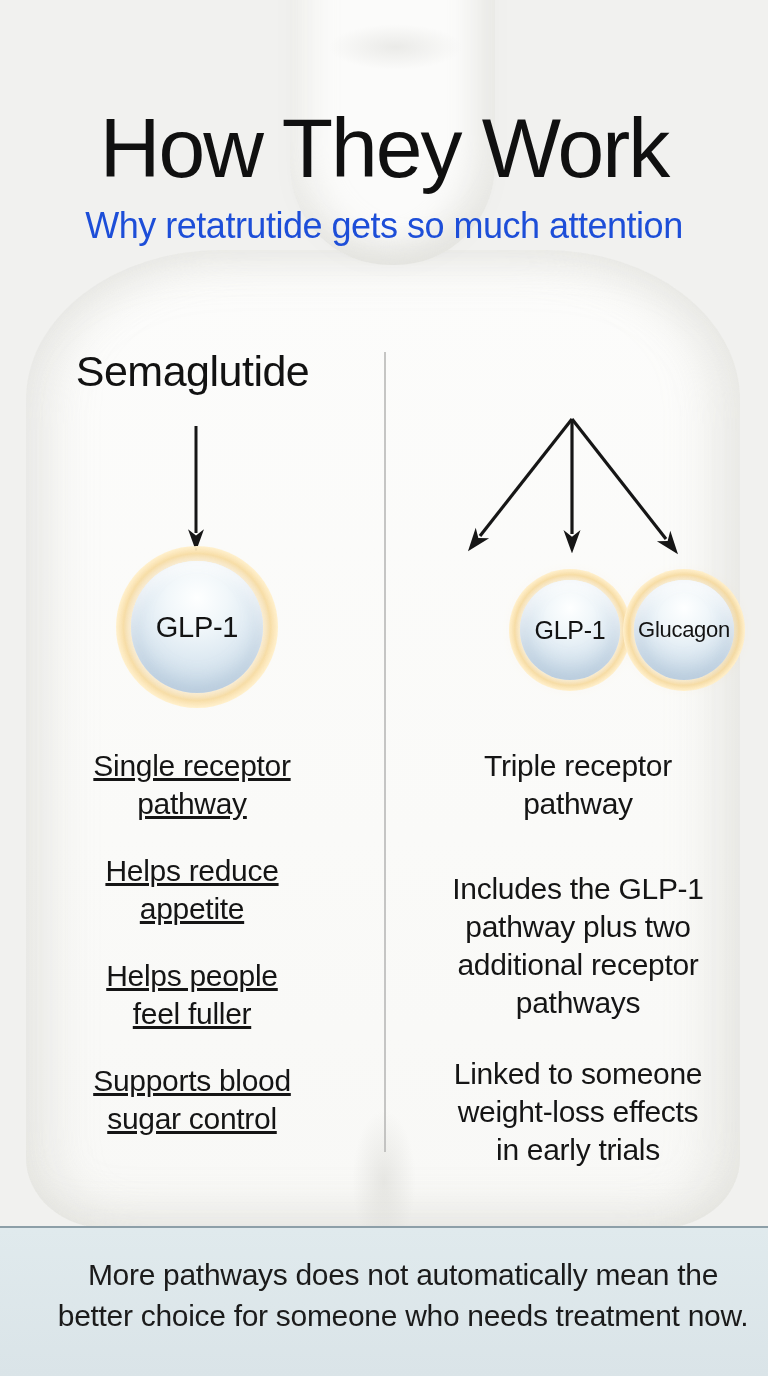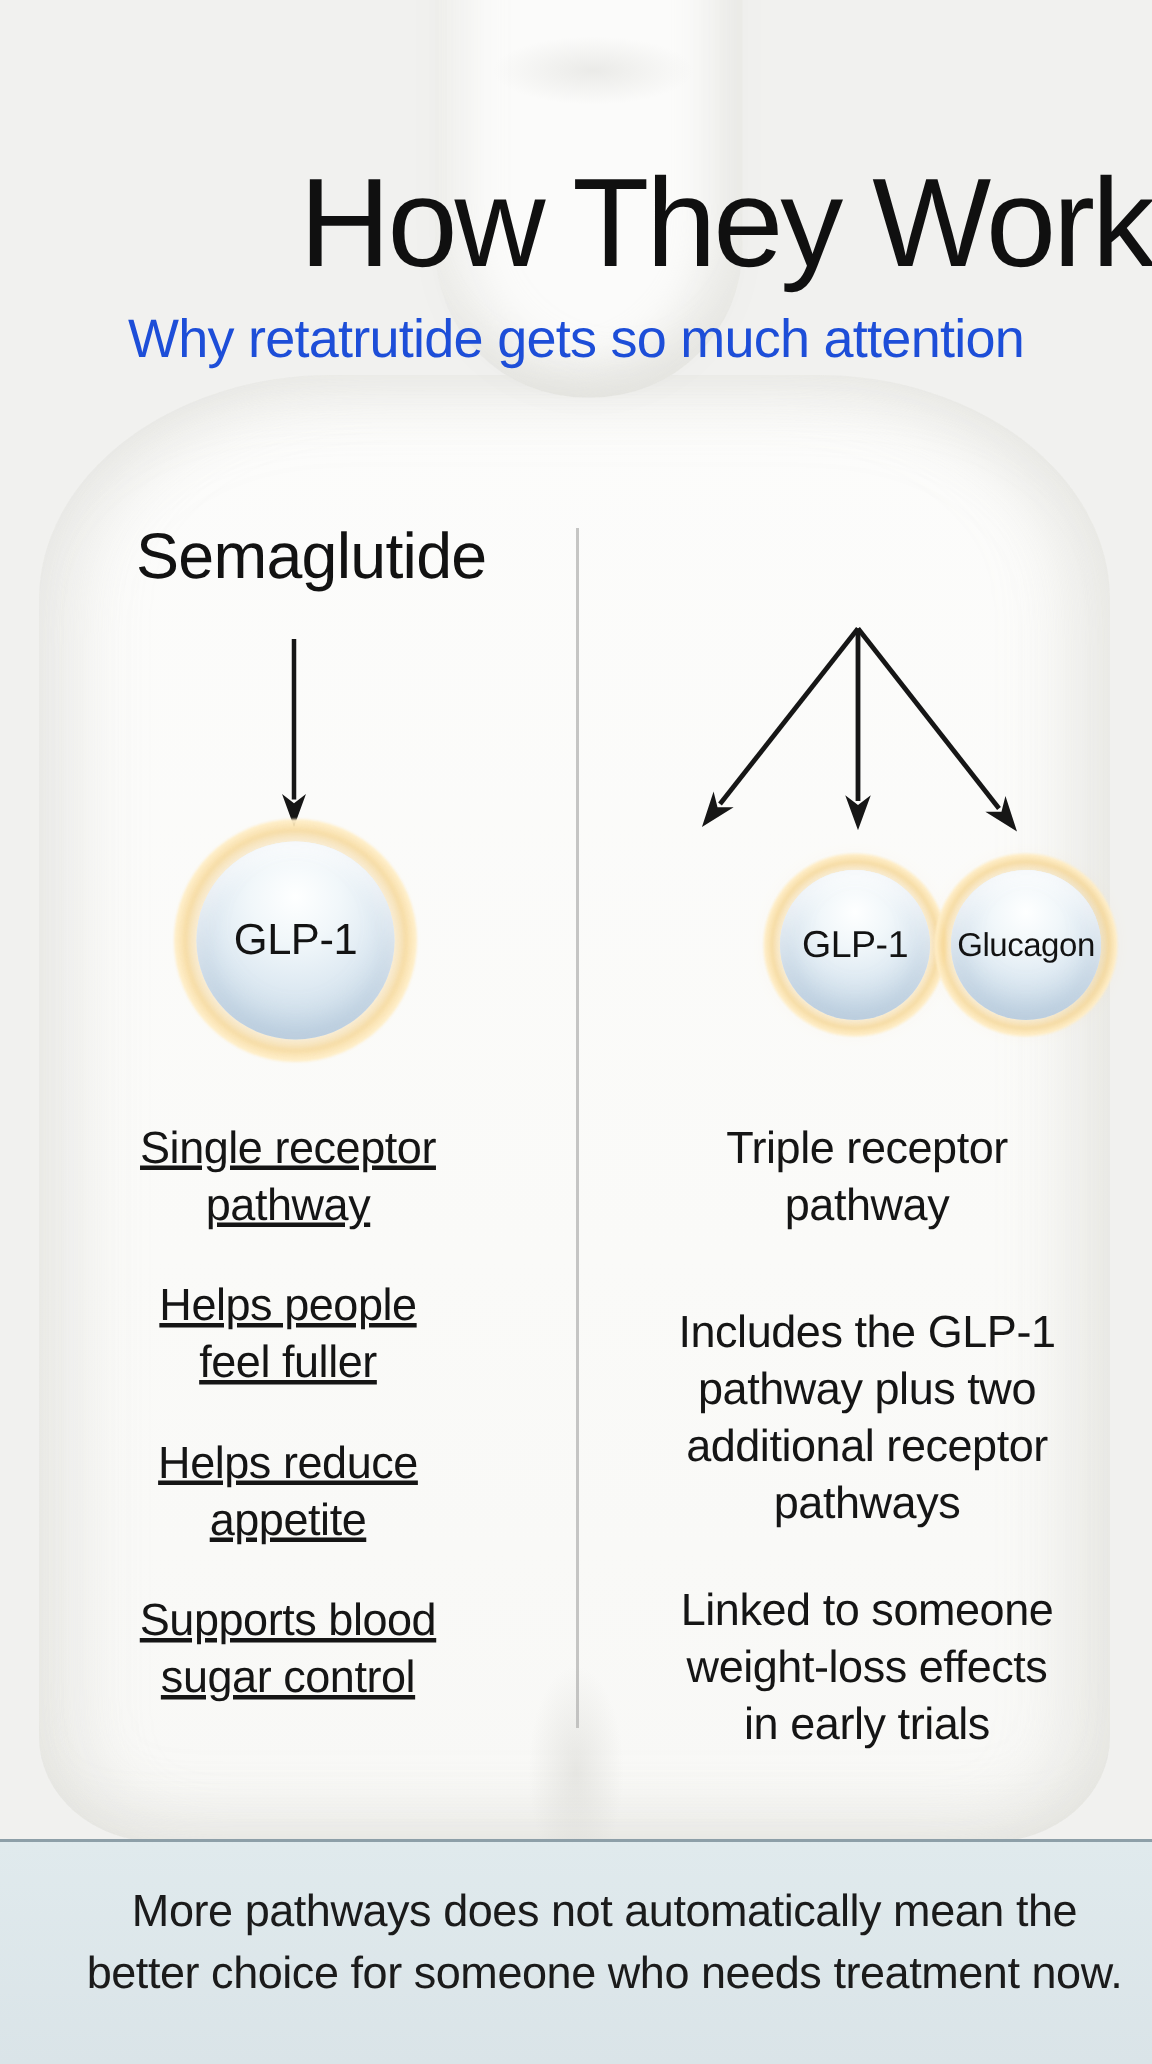--- a/index.html
+++ b/index.html
@@ -28,34 +28,34 @@
     box-shadow:inset 0 0 55px rgba(205,205,198,.38),
                inset -30px 0 45px rgba(210,210,204,.25),
                inset 30px 0 45px rgba(210,210,204,.22);
   }
   .bg-crease{
     position:absolute;left:352px;top:1110px;width:64px;height:118px;
     background:radial-gradient(ellipse at 50% 60%, rgba(198,198,192,.35), rgba(198,198,192,0) 70%);
   }
   
   .title{
-    position:absolute;left:0;top:106px;width:768px;text-align:right;
+    position:absolute;left:0;top:106px;width:768px;text-align:center;
     font-size:84px;line-height:1;letter-spacing:-2px;color:#101010;
   }
   .subtitle{
     position:absolute;left:0;top:206px;width:768px;text-align:center;
     font-size:36px;line-height:1.1;letter-spacing:-0.5px;color:#1d4ed8;
   }
   
   .divider{
     position:absolute;left:384px;top:352px;width:2px;height:800px;
     background:#b8b8b6;opacity:.8;
   }
   .col-heading{position:absolute;top:350px;text-align:center;font-size:43px;line-height:1;letter-spacing:-0.5px;color:#121212;}
-  .col-heading.left{left:15px;width:385px;}
+  .col-heading.left{left:0;width:385px;}
   .col-heading.right{left:378px;width:378px;}
   .arrows{position:absolute;left:0;top:0;width:768px;height:1376px;}
   
   .orb{position:absolute;border-radius:50%;}
   .orb::before{
     content:"";position:absolute;inset:0;border-radius:50%;
     background:radial-gradient(circle,
       rgba(255,246,225,0) 56%,
       rgba(246,215,150,.80) 64%,
       rgba(255,240,204,1) 70%,
@@ -144,24 +144,24 @@
   </div>
   <div class="orb orb-sm orb-glucagon">
     <div class="sphere">
       <span class="orb-label">Glucagon</span>
     </div>
   </div>
 
   <div class="points left">
     <div class="multiline">Single receptor
 pathway</div>
+    <div class="multiline">Helps reduce
+appetite</div>
     <div class="multiline">Helps people
 feel fuller</div>
-    <div class="multiline">Helps reduce
-appetite</div>
     <div class="multiline">Supports blood
 sugar control</div>
   </div>
 
   <div class="points right">
     <div class="multiline pt-1">Triple receptor
 pathway</div>
     <div class="multiline pt-2">Includes the GLP-1
 pathway plus two
 additional receptor

